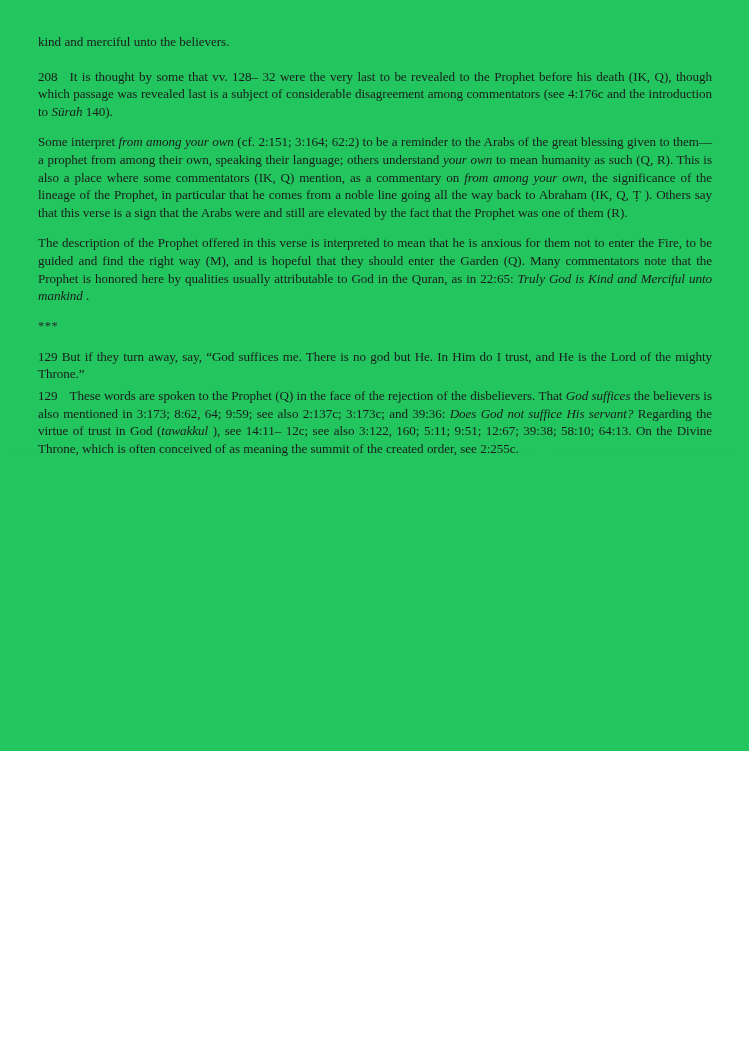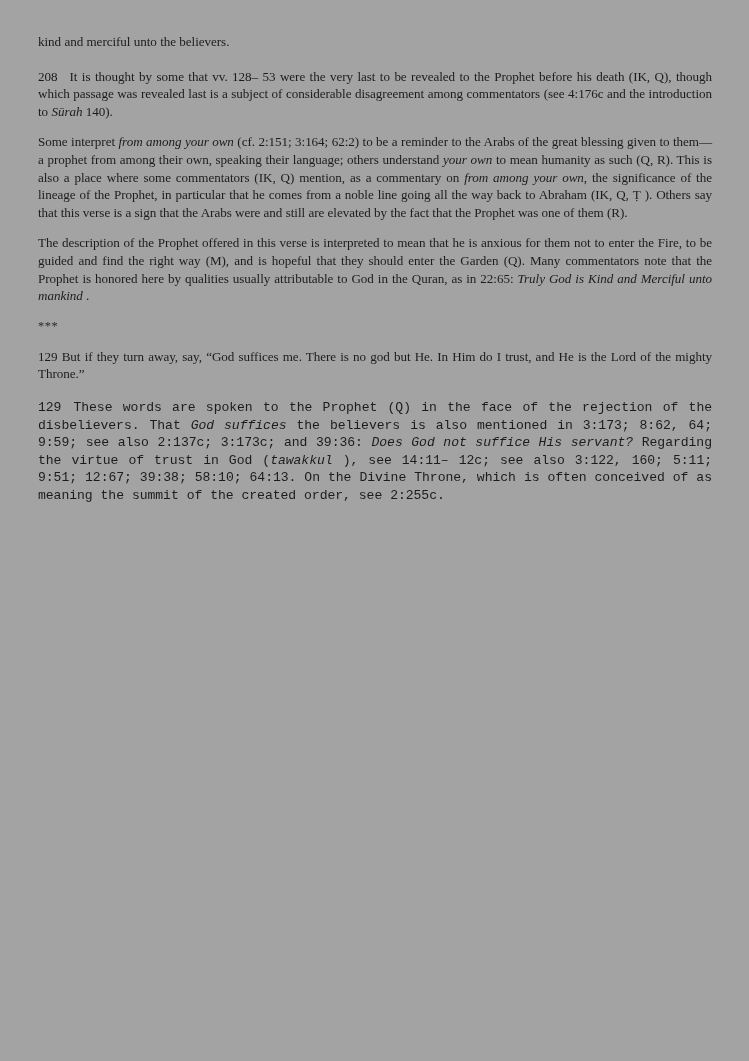--- a/index.html
+++ b/index.html
@@ -14,22 +14,22 @@
     position: relative;
     overflow: hidden;
     font-family: "Liberation Serif", "DejaVu Serif", serif;
     color: #1a1a1a;
     -webkit-font-smoothing: antialiased;
   }
   .page {
     position: absolute;
     left: 0; top: 0;
     width: 749px;
-    height: 1061px;
-    background: #a3a3a3;
+    height: 751px;
+    background: #22c55e;
   }
   .content {
     position: absolute;
     left: 38px;
     top: 33px;
     width: 674px;
   }
   p {
     margin: 0 0 13px 0;
     font-size: 13.1px;
@@ -58,25 +58,24 @@
   }
   .divider {
     margin: 0 0 13px 0;
     font-size: 12.4px;
     line-height: 17px;
     letter-spacing: 0.6px;
     color: #2a2a2a;
     font-family: "Liberation Serif", "DejaVu Serif", serif;
   }
   p.verse {
-    margin-bottom: 16px;
+    margin-bottom: 4px;
   }
   p.last {
     margin-bottom: 0;
-    font-family: Liberation Mono, monospace;
   }
   
   .scan-noise {
     position: absolute;
     left: 0;
     top: 452px;
     width: 749px;
     height: 3px;
     opacity: 0.05;
     background: linear-gradient(90deg,
@@ -92,21 +91,21 @@
 </head>
 <body>
 
 <div class="page">
 
   <div class="content">
 
     <p class="continuation">kind and merciful unto the believers.</p>
 
     <p class="para-num">
-      <span class="num">208</span><span class="num-gap"></span><span>It is thought by some that vv. 128– 53 were the very last to be revealed to the Prophet before his death (IK, Q), though which passage was revealed last is a subject of considerable disagreement among commentators (see 4:176c and the introduction to </span><i>Sūrah</i><span> 140).</span>
+      <span class="num">208</span><span class="num-gap"></span><span>It is thought by some that vv. 128– 32 were the very last to be revealed to the Prophet before his death (IK, Q), though which passage was revealed last is a subject of considerable disagreement among commentators (see 4:176c and the introduction to </span><i>Sūrah</i><span> 140).</span>
     </p>
 
     <p>
       <span>Some interpret </span><i>from among your own</i><span> (cf. 2:151; 3:164; 62:2) to be a reminder to the Arabs of the great blessing given to them—a prophet from among their own, speaking their language; others understand </span><i>your own</i><span> to mean humanity as such (Q, R). This is also a place where some commentators (IK, Q) mention, as a commentary on </span><i>from among your own</i><span>, the significance of the lineage of the Prophet, in particular that he comes from a noble line going all the way back to Abraham (IK, Q, Ṭ ). Others say that this verse is a sign that the Arabs were and still are elevated by the fact that the Prophet was one of them (R).</span>
     </p>
 
     <p>
       <span>The description of the Prophet offered in this verse is interpreted to mean that he is anxious for them not to enter the Fire, to be guided and find the right way (M), and is hopeful that they should enter the Garden (Q). Many commentators note that the Prophet is honored here by qualities usually attributable to God in the Quran, as in 22:65: </span><i>Truly God is Kind and Merciful unto mankind </i><span>.</span>
     </p>
 

